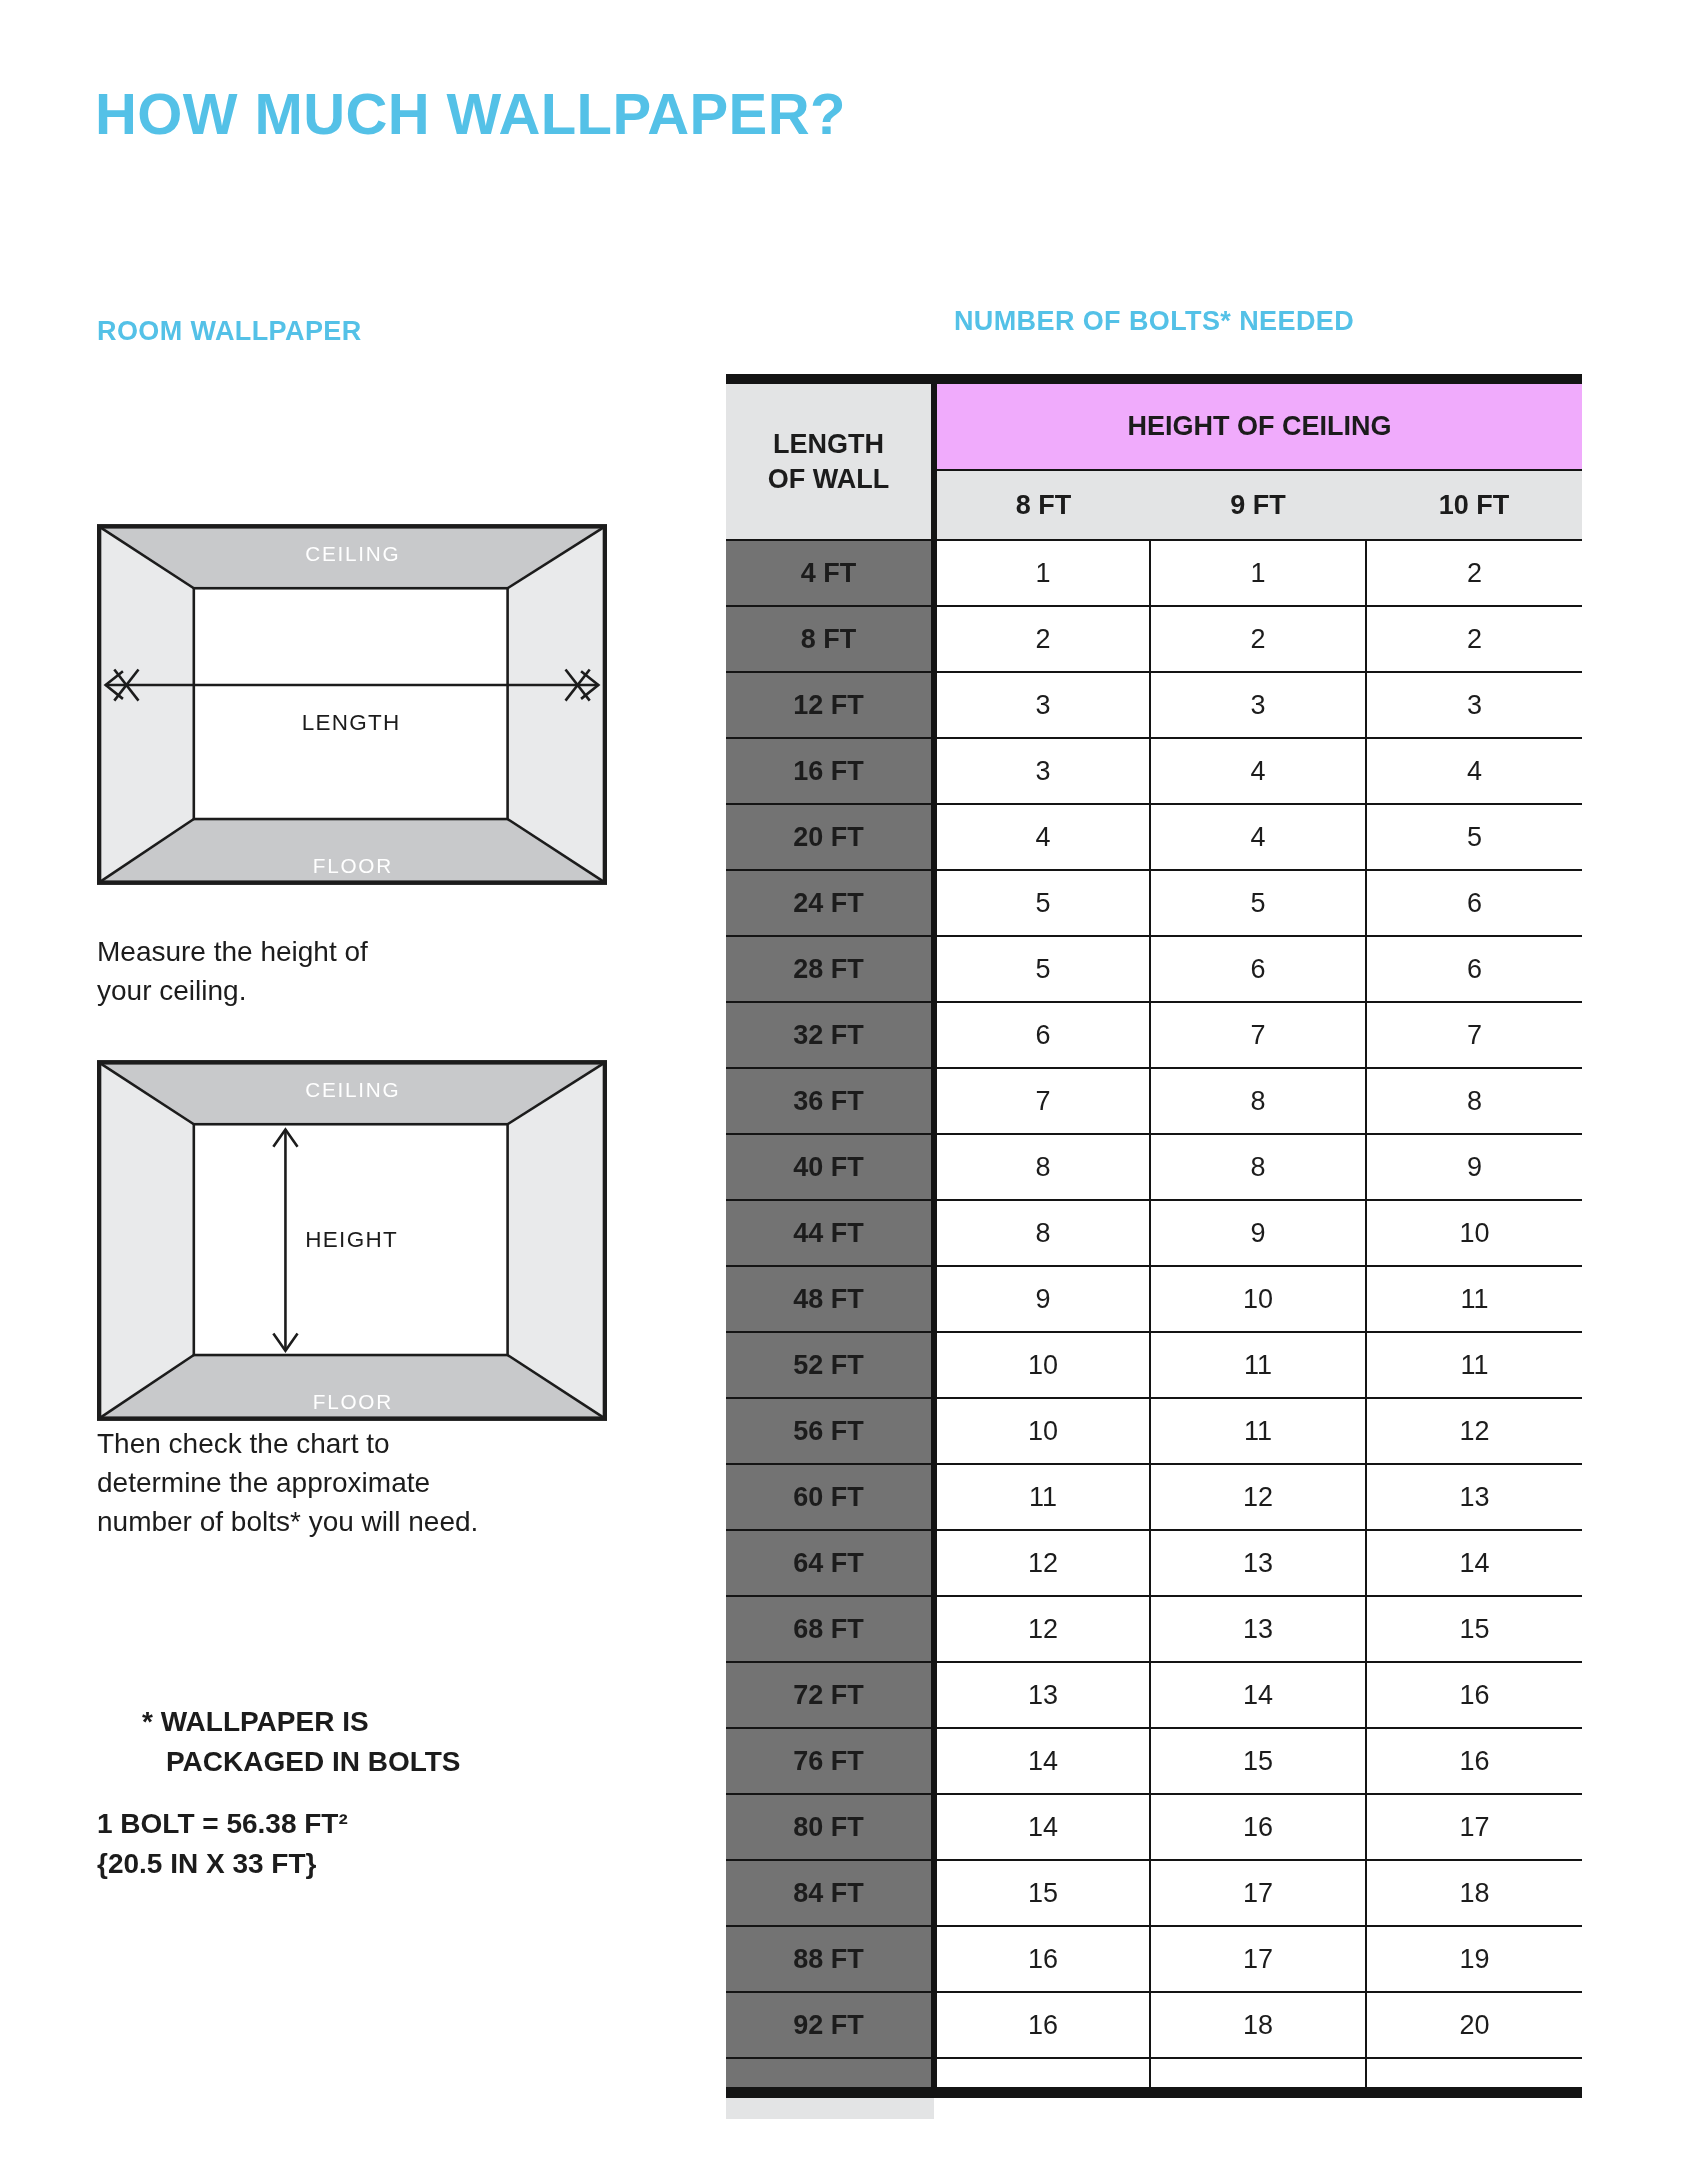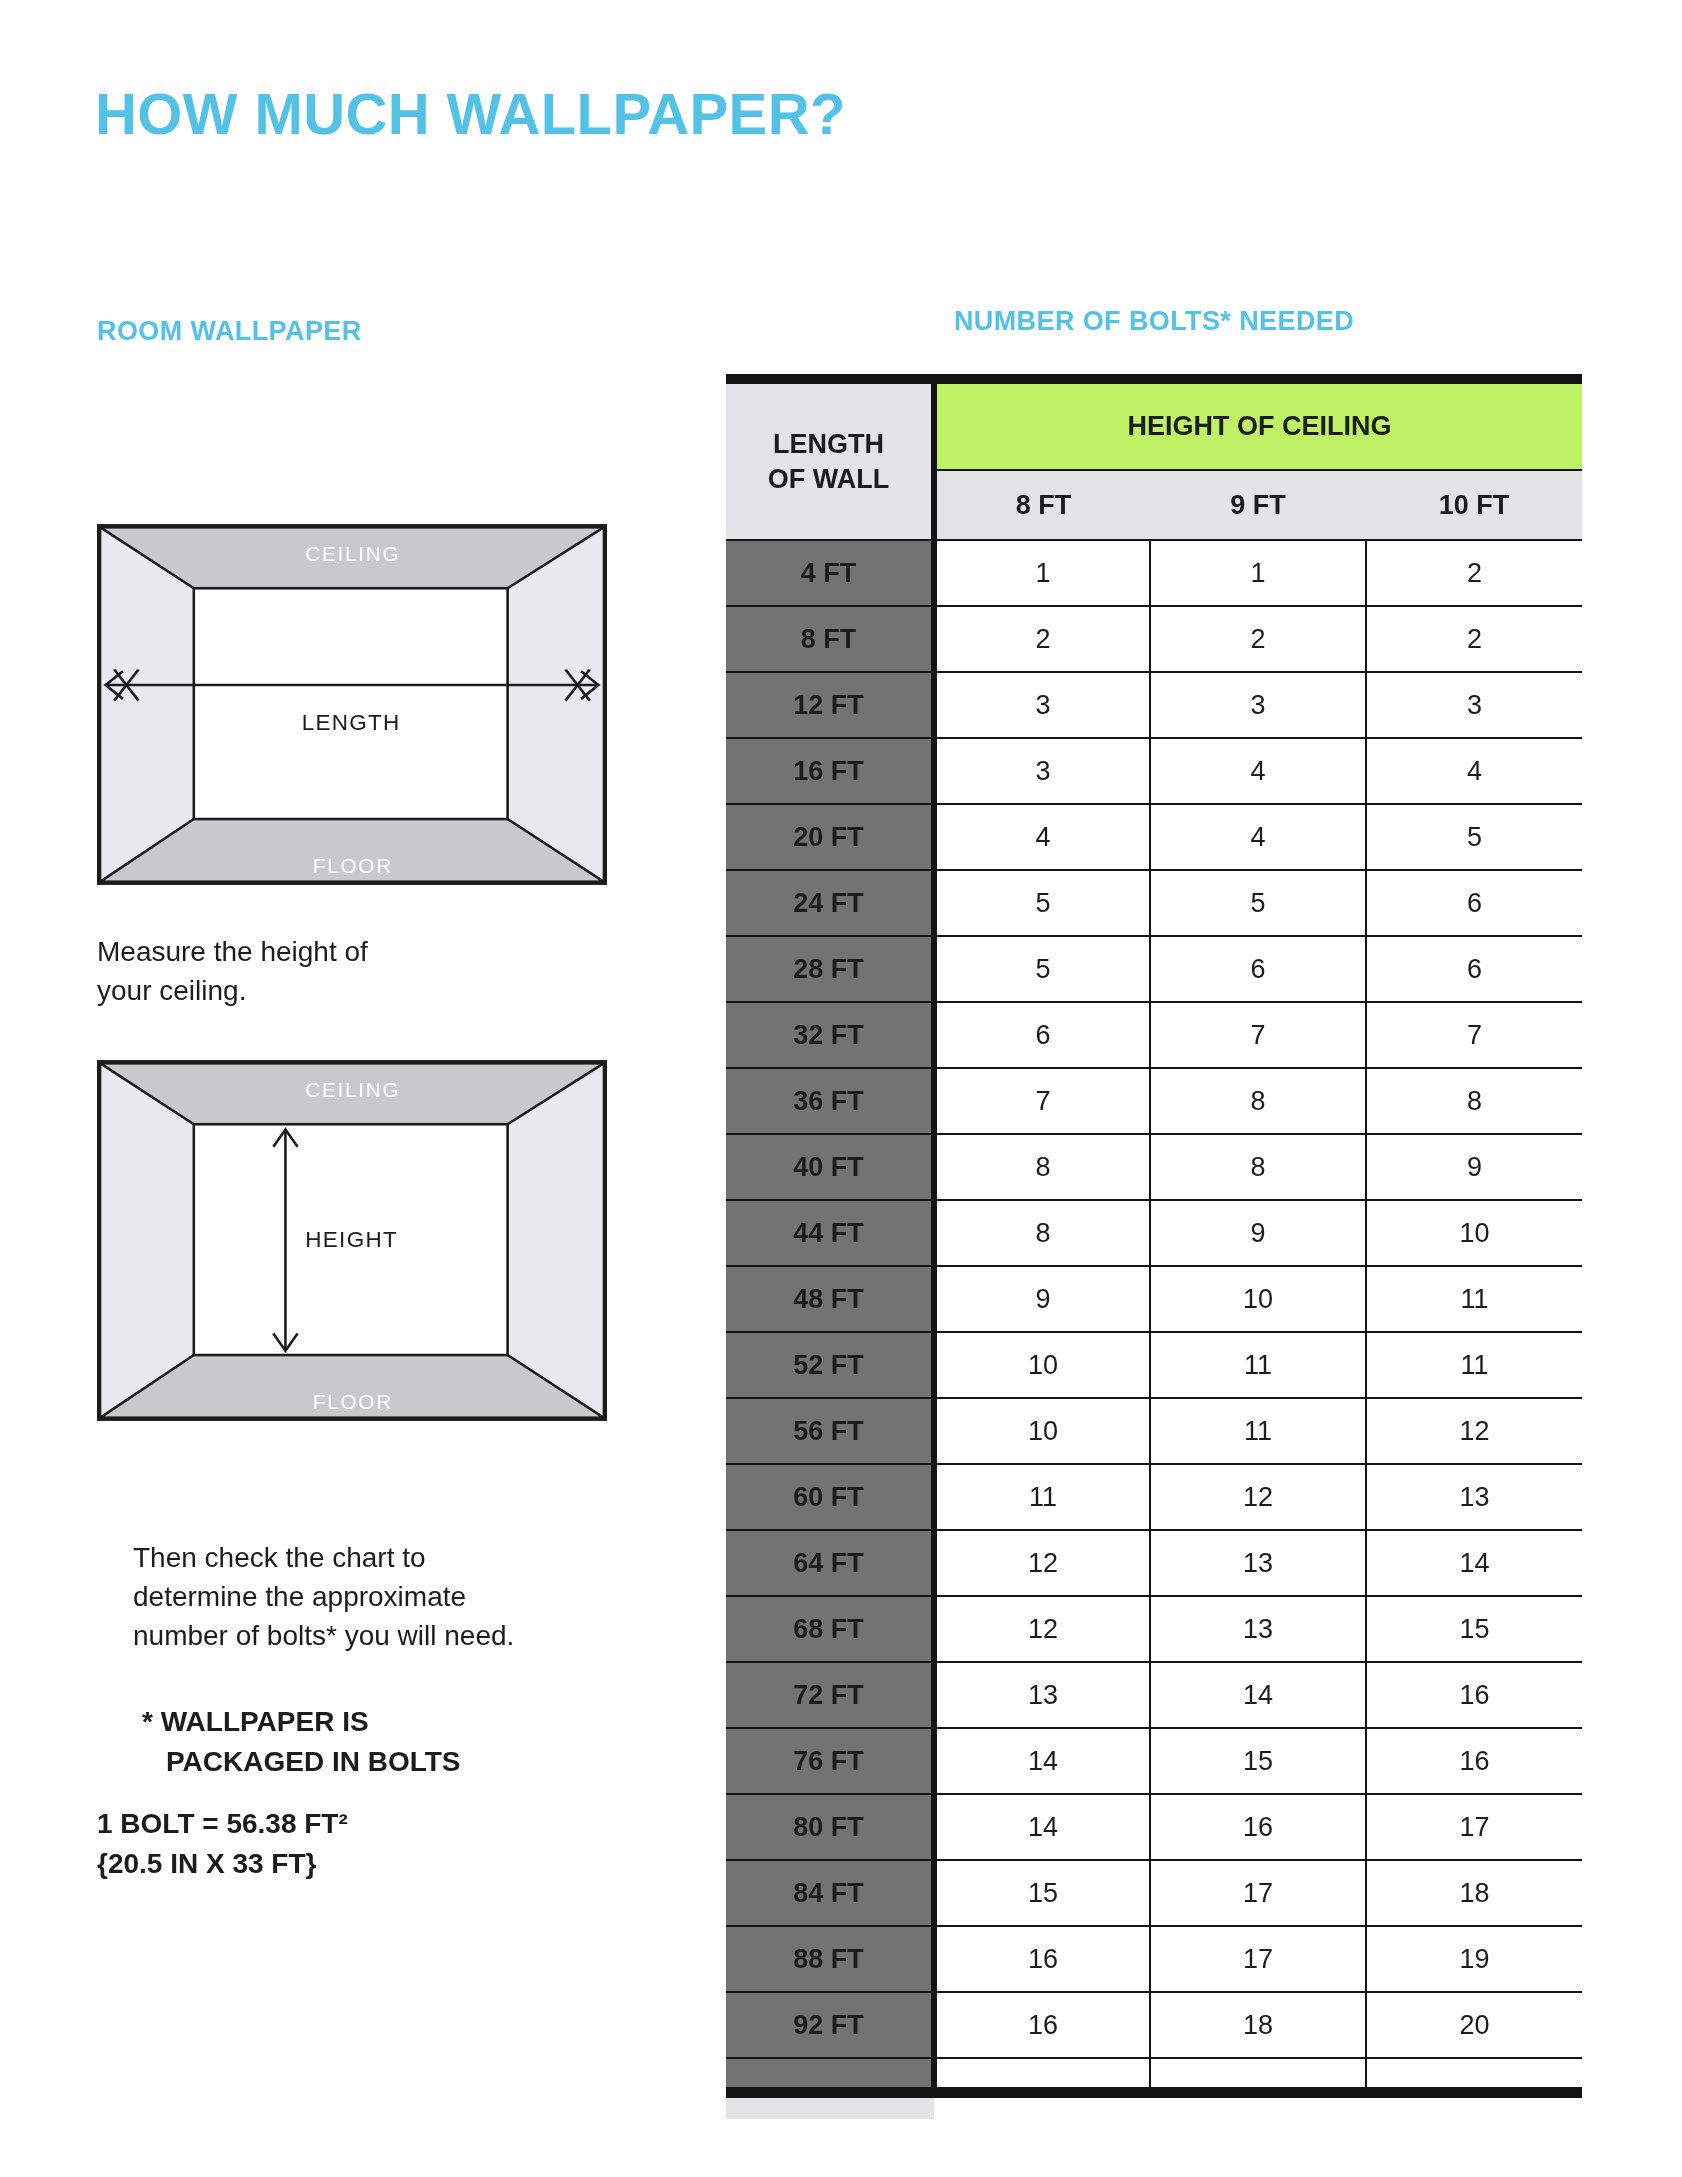--- a/index.html
+++ b/index.html
@@ -38,21 +38,21 @@
   .para {
     position: absolute;
     left: 97px;
     font-size: 28px;
     line-height: 39px;
     white-space: pre-line;
     color: #1c1c1c;
   }
   #para-length { top: 389px; }
   #para-height { top: 932px; }
-  #para-chart  { top: 1538px; margin-left: 36px; }
+  #para-chart  { top: 1424px; }
 
   .footnote {
     position: absolute;
     left: 97px;
     top: 1702px;
     font-size: 28px;
     font-weight: 700;
     line-height: 40px;
     margin-left: 45px;
   }
@@ -102,21 +102,21 @@
     vertical-align: middle;
   }
   .corner {
     background: #e3e4e5;
     font-weight: 700;
     border-right: 6px solid #141414;
     white-space: pre-line;
     line-height: 35px;
   }
   .group {
-    background: #bef264;
+    background: #f0abfc;
     font-weight: 700;
     height: 86px;
   }
   .colh {
     background: #e3e4e5;
     font-weight: 700;
     height: 70px;
     border-top: 2.6px solid #141414;
   }
   .bolts-table tbody td { border-top: 2.6px solid #141414; height: 66px; }

